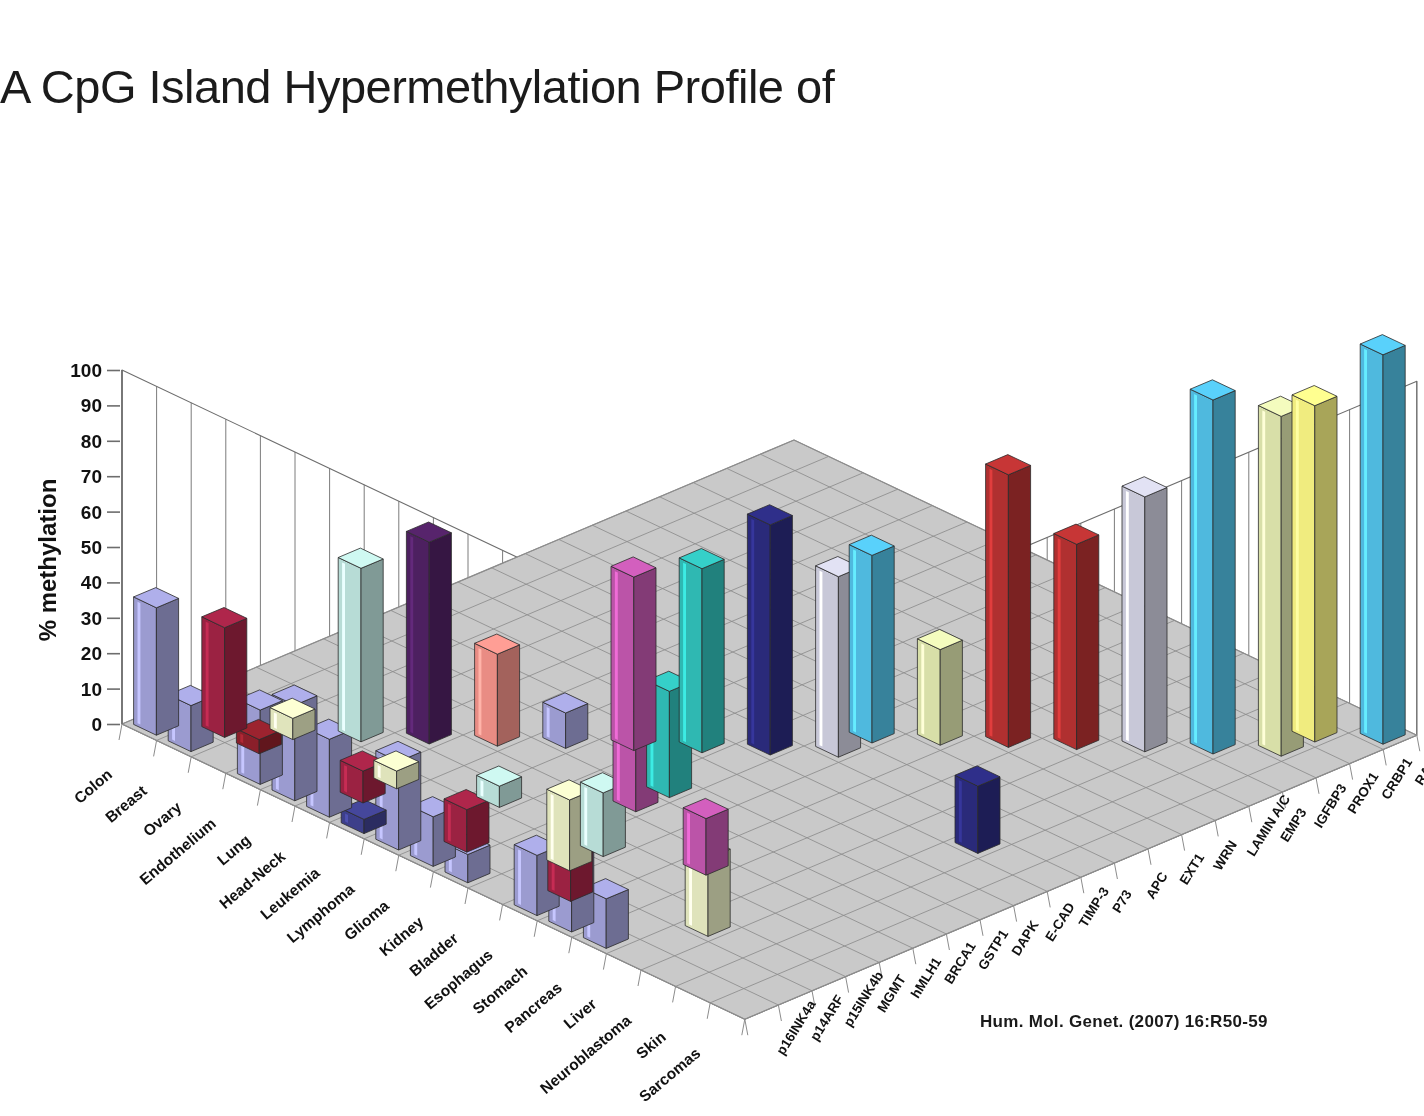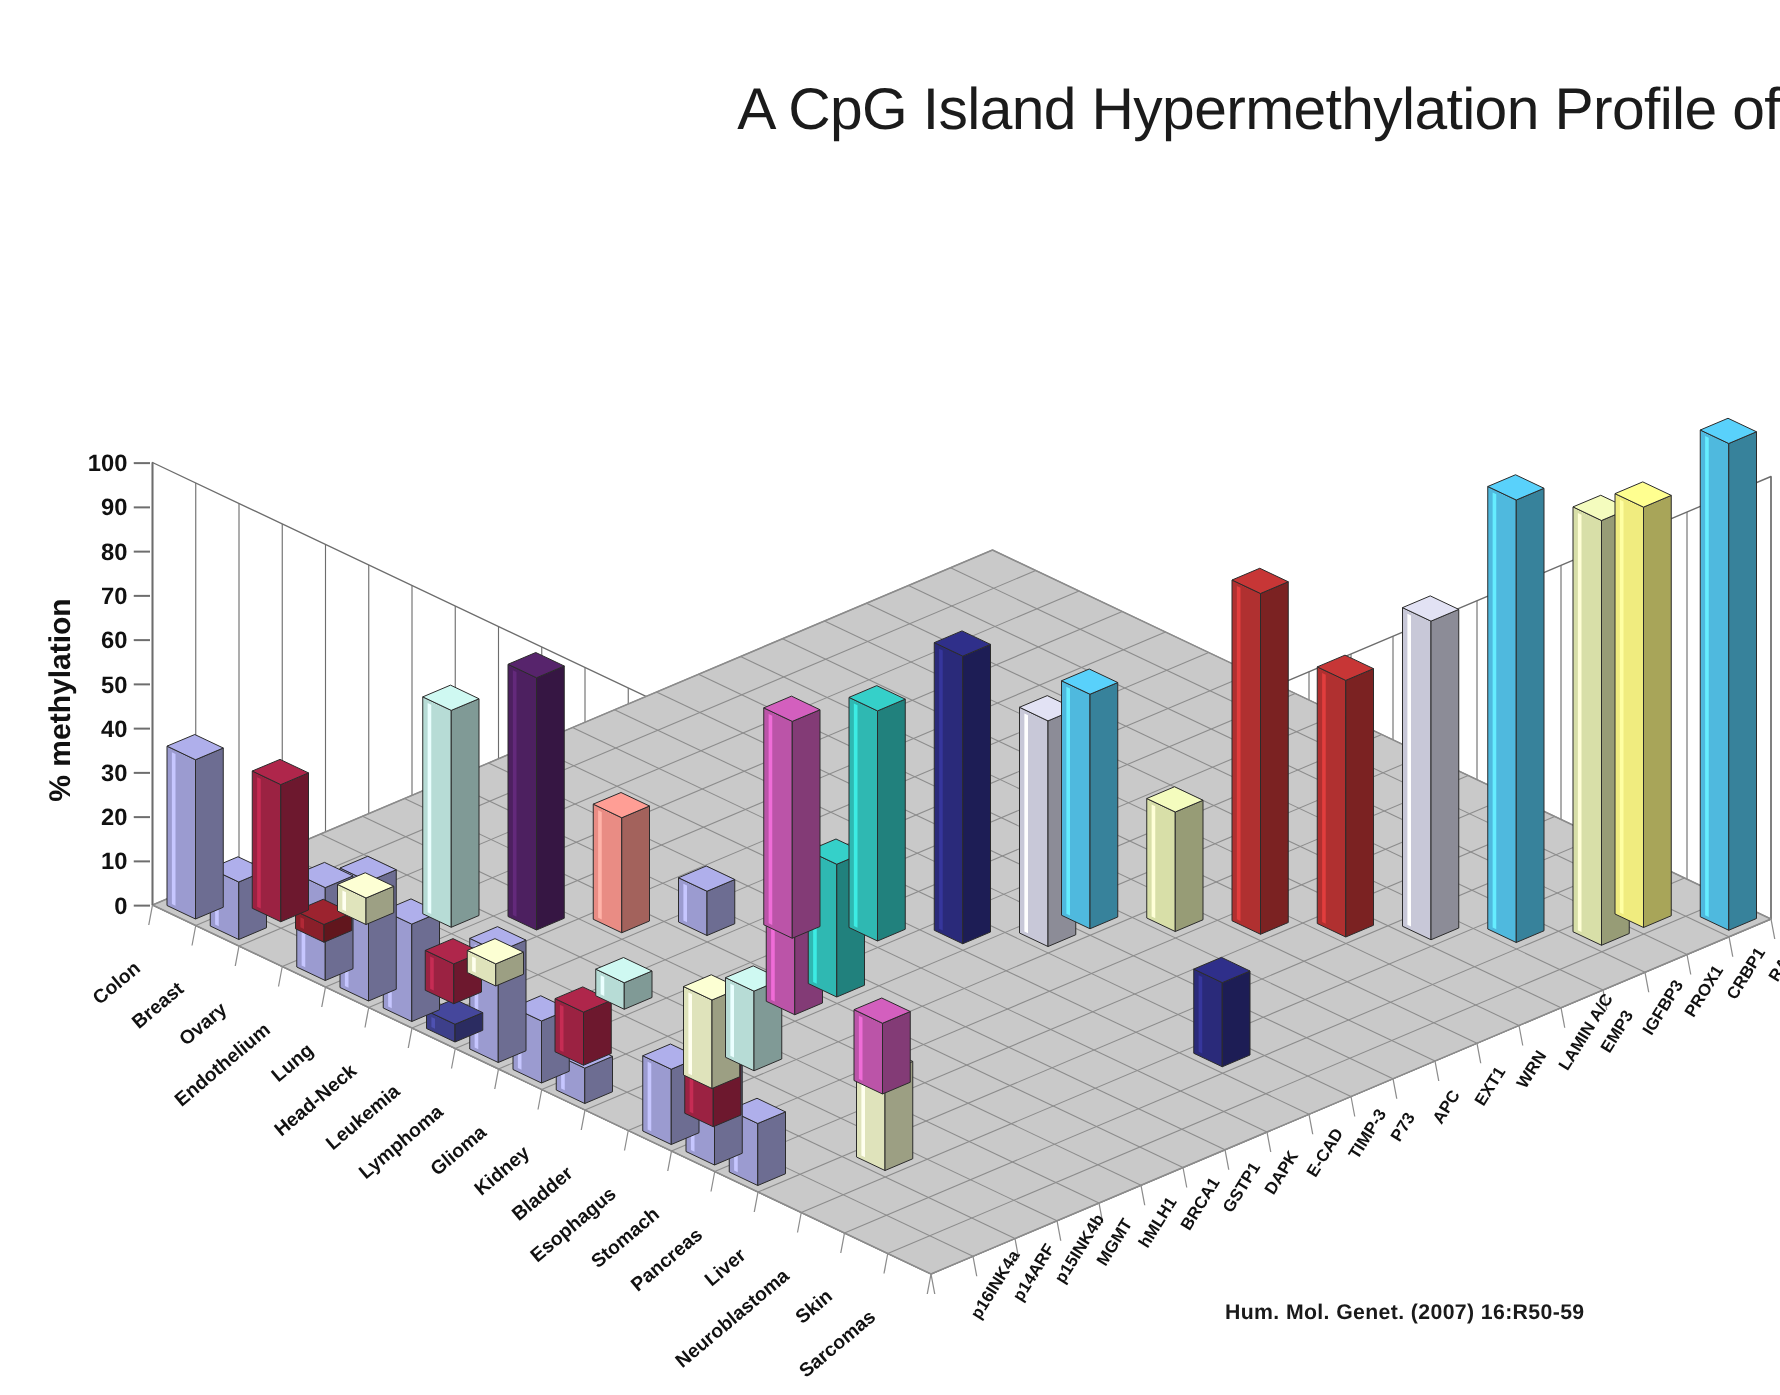--- a/index.html
+++ b/index.html
@@ -1,23 +1,23 @@
 <!DOCTYPE html>
 <html><head>
 <meta charset="utf-8">
 <style>
   html,body{margin:0;padding:0;background:#ffffff;}
   body{width:1424px;height:1116px;position:relative;overflow:hidden;
        font-family:"Liberation Sans", sans-serif;color:#1a1a1a;}
   #chart-root{position:absolute;inset:0;}
-  .title-block{position:absolute;top:56px;left:0;width:1424px;text-align:right;
+  .title-block{position:absolute;top:56px;left:0;width:1424px;text-align:left;
        font-size:47px;font-weight:400;letter-spacing:-0.5px;line-height:1.30;
        color:#1b1b1b;font-family:"Liberation Sans", sans-serif;}
   .title-line{display:block;}
-  .citation{position:absolute;left:980px;top:1040px;font-size:17px;font-weight:bold;
+  .citation{position:absolute;left:980px;top:1012px;font-size:17px;font-weight:bold;
        letter-spacing:0.3px;color:#1a1a1a;}
   svg{position:absolute;left:0;top:0;}
   .axis-tick-label{font-size:19px;font-weight:bold;fill:#111;font-family:"Liberation Sans", sans-serif;}
   .axis-title{font-size:24px;font-weight:bold;fill:#111;font-family:"Liberation Sans", sans-serif;}
   .cat-label{font-size:15.5px;font-weight:bold;fill:#111;font-family:"Liberation Sans", sans-serif;}
   .gene-label{font-size:13.5px;font-weight:bold;fill:#111;font-family:"Liberation Sans", sans-serif;}
 </style>
 </head>
 <body>
 

